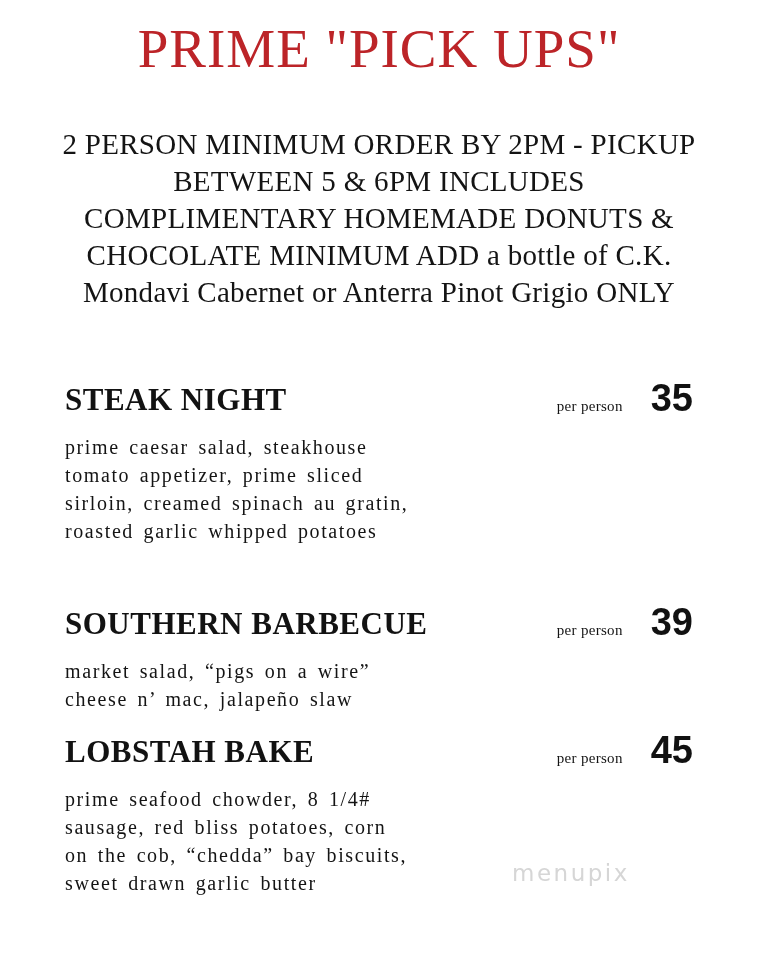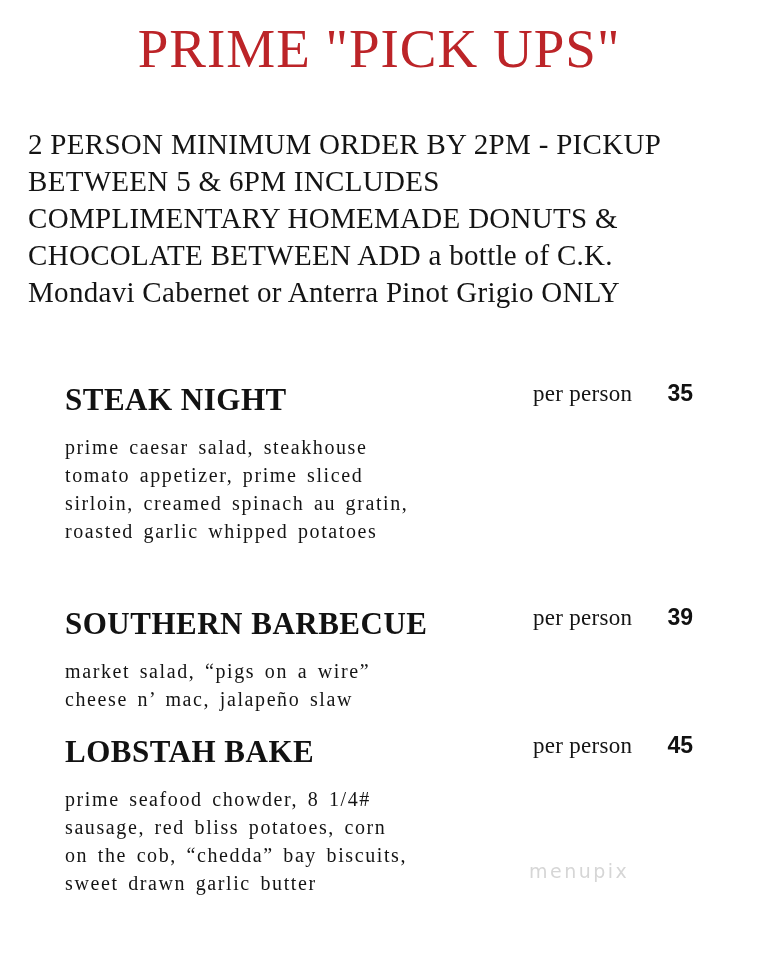--- a/index.html
+++ b/index.html
@@ -32,97 +32,98 @@
     line-height: 62px;
     font-weight: 500;
     color: #bc2428;
     letter-spacing: 1px;
   }
   .intro {
     position: absolute;
     top: 126px;
     left: 28px;
     right: 28px;
+    text-align: center;
     font-size: 29px;
     line-height: 37px;
     letter-spacing: 0.3px;
     color: #141414;
   }
   .menu-item {
     position: absolute;
     left: 65px;
     right: 65px;
   }
   .menu-item.item-0 { top: 380px; }
   .menu-item.item-1 { top: 604px; }
   .menu-item.item-2 { top: 732px; }
   .item-header {
     display: flex;
-    align-items: flex-start;
+    align-items: flex-end;
     height: 40px;
   }
   .item-name {
     margin: 0;
     font-family: "Liberation Serif", serif;
     font-size: 31px;
     line-height: 40px;
     font-weight: bold;
     letter-spacing: 0.5px;
     color: #121212;
     white-space: nowrap;
   }
   .pricing {
     margin-left: auto;
     display: flex;
     align-items: baseline;
   }
   .unit-label {
-    font-size: 23px;
+    font-size: 15px;
     letter-spacing: 0.3px;
     color: #141414;
-    margin-right: 35px;
+    margin-right: 28px;
   }
   .price {
     font-family: "Liberation Sans", sans-serif;
-    font-size: 23px;
+    font-size: 38px;
     font-weight: bold;
     color: #111111;
   }
   .item-desc {
     margin-top: 13px;
     font-size: 20px;
     line-height: 28px;
     letter-spacing: 1.6px;
     word-spacing: 3px;
     color: #141414;
   }
   .desc-line { white-space: nowrap; }
   .watermark {
     position: absolute;
-    left: 529px;
+    left: 512px;
     top: 860px;
     font-family: "DejaVu Sans", sans-serif;
-    font-size: 19px;
+    font-size: 23px;
     letter-spacing: 2.5px;
     color: #d6d6d6;
     user-select: none;
   }
 </style>
 </head>
 <body>
 
 <div class="page">
 
   <h1 class="title">PRIME "PICK UPS"</h1>
 
   <div class="intro">
     <div class="intro-line">2 PERSON MINIMUM ORDER BY 2PM - PICKUP</div>
     <div class="intro-line">BETWEEN 5 &amp; 6PM INCLUDES</div>
     <div class="intro-line">COMPLIMENTARY HOMEMADE DONUTS &amp;</div>
-    <div class="intro-line">CHOCOLATE BETWEEN ADD a bottle of C.K.</div>
+    <div class="intro-line">CHOCOLATE MINIMUM ADD a bottle of C.K.</div>
     <div class="intro-line">Mondavi Cabernet or Anterra Pinot Grigio ONLY</div>
   </div>
 
   <section class="menu-item item-0">
     <div class="item-header">
       <h2 class="item-name">STEAK NIGHT</h2>
       <div class="pricing">
         <span class="unit-label">per person</span>
         <span class="price">35</span>
       </div>

